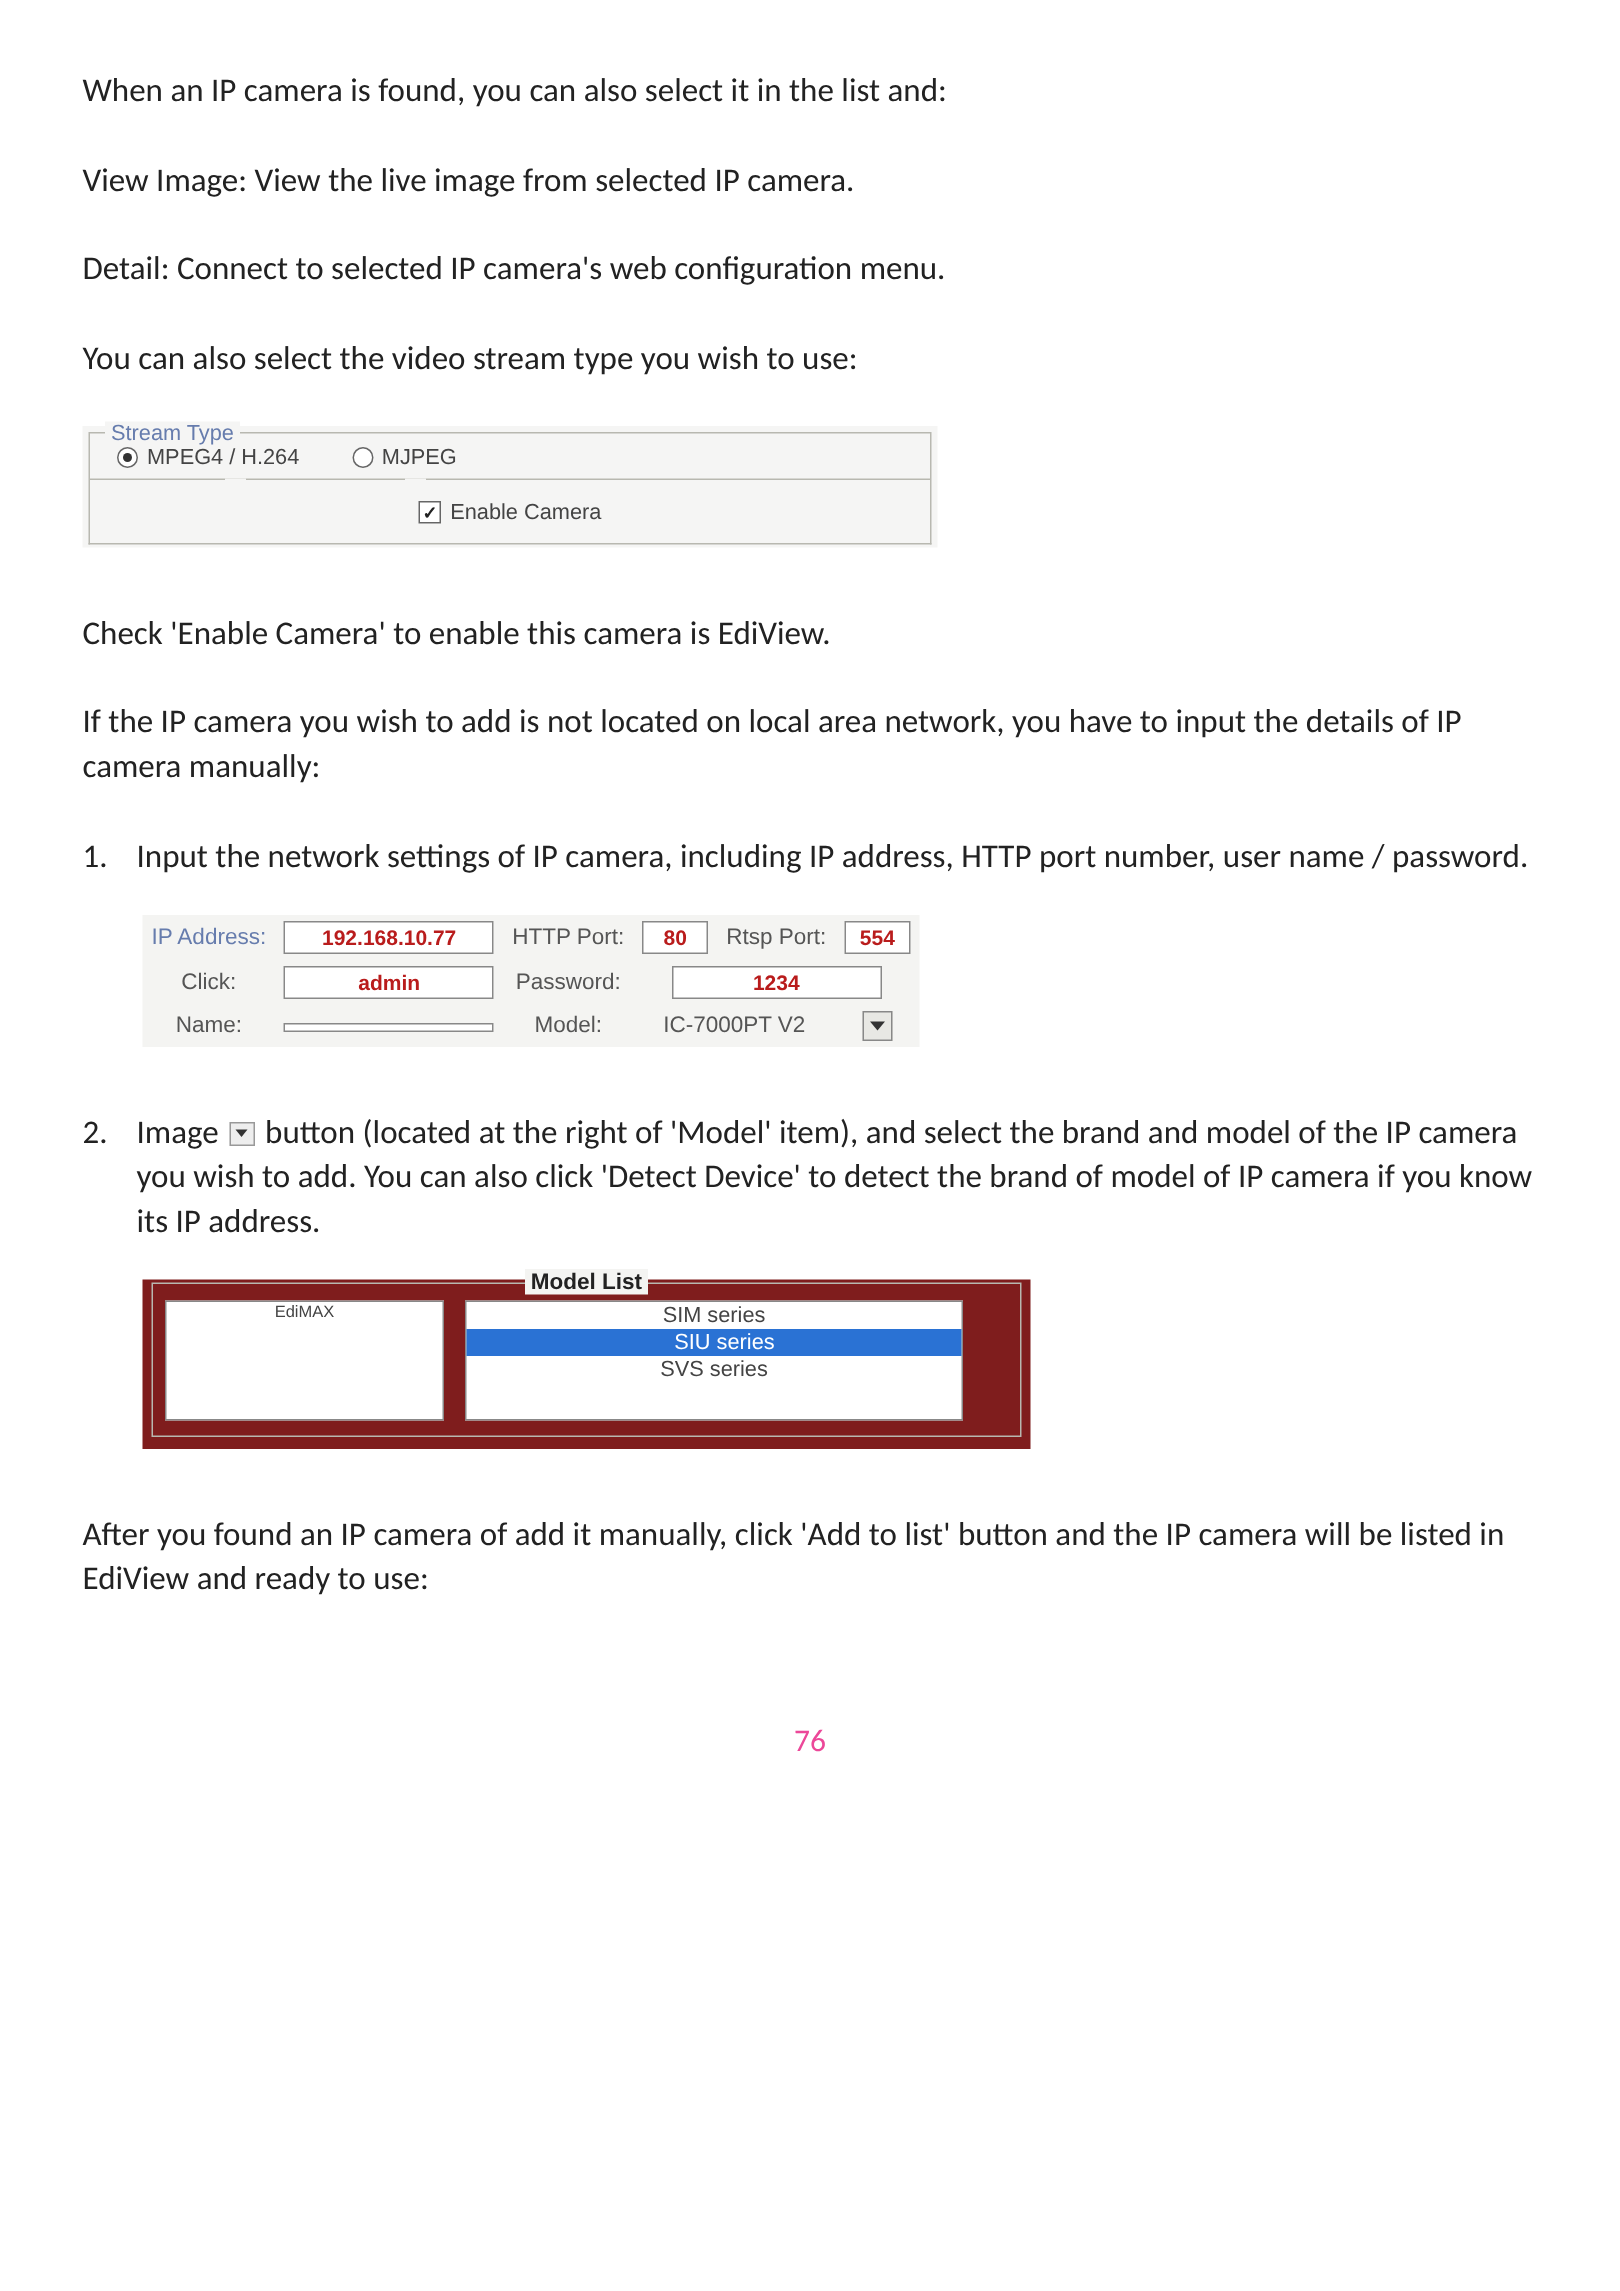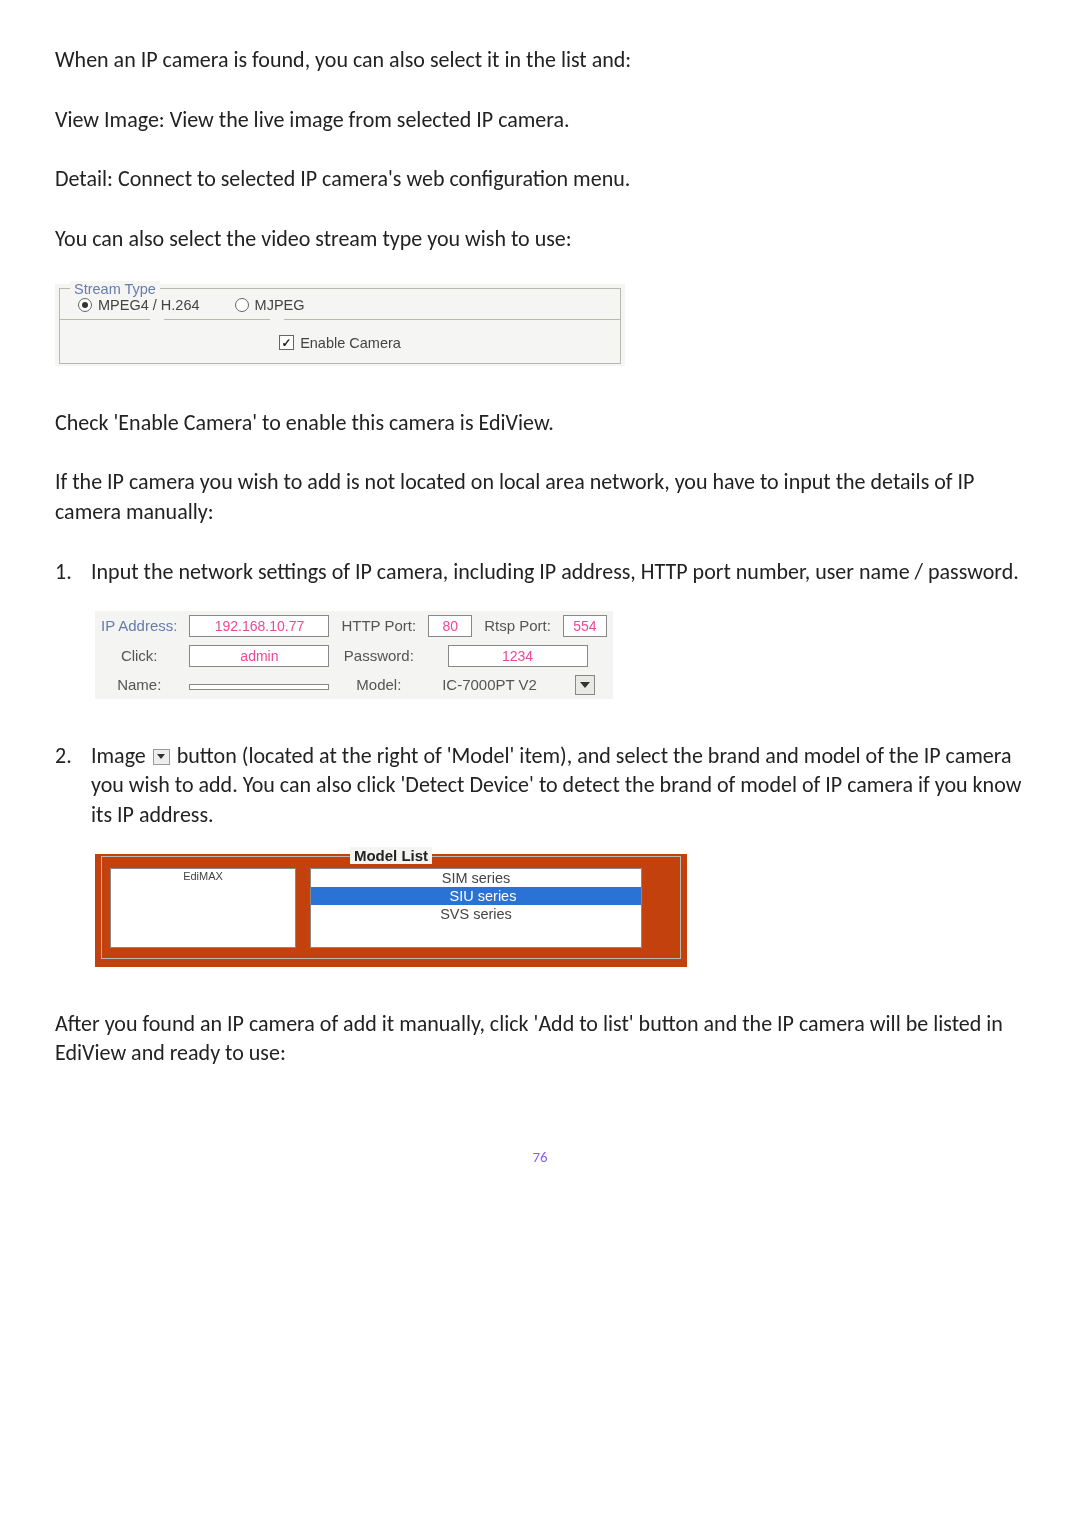--- a/index.html
+++ b/index.html
@@ -128,22 +128,23 @@
   .settings-table td {
     padding: 4px 6px 4px 6px;
     white-space: nowrap;
   }
   .settings-table .lbl-ip { color: #667cad; }
   .inp {
     border: 1px solid #888;
     background: #fff;
     padding: 2px 4px;
     font-size: 14px;
-    color: #ec4899;
-    display: inline-block;
+    color: #b91c1c;
+    display: inline-block;
+    font-weight: bold;
   }
   .inp.wide { width: 130px; }
   .inp.port { width: 34px; }
   .inp.port2 { width: 34px; }
   .inp.pwd { width: 130px; }
   .dropdown-btn {
     display: inline-block;
     width: 18px; height: 18px;
     border: 1px solid #888;
     background: #e8e8e4;
@@ -158,21 +159,21 @@
     border-left: 5px solid transparent;
     border-right: 5px solid transparent;
     border-top: 6px solid #333;
   }
 
   
   .modellist {
     width: 580px;
     font-family: Tahoma, Arial, sans-serif;
     font-size: 15px;
-    background: #c2410c;
+    background: #7f1d1d;
     padding: 2px 6px 8px 6px;
   }
   .ml-fieldset {
     border: 1px solid #b8b8b0;
     padding: 8px 8px 10px 8px;
     position: relative;
   }
   .ml-legend {
     position: relative;
     top: -18px;
@@ -226,22 +227,22 @@
     position: absolute;
     left: 3px; top: 4px;
     width: 0; height: 0;
     border-left: 4px solid transparent;
     border-right: 4px solid transparent;
     border-top: 5px solid #333;
   }
 
   .pagenum {
     text-align: center;
-    font-size: 15px;
-    color: #8b5cf6;
+    font-size: 21px;
+    color: #ec4899;
     margin-top: 80px;
   }
 </style>
 </head>
 <body>
 
 <p>When an IP camera is found, you can also select it in the list and:</p>
 <p>View Image: View the live image from selected IP camera.</p>
 <p>Detail: Connect to selected IP camera's web configuration menu.</p>
 <p>You can also select the video stream type you wish to use:</p>

